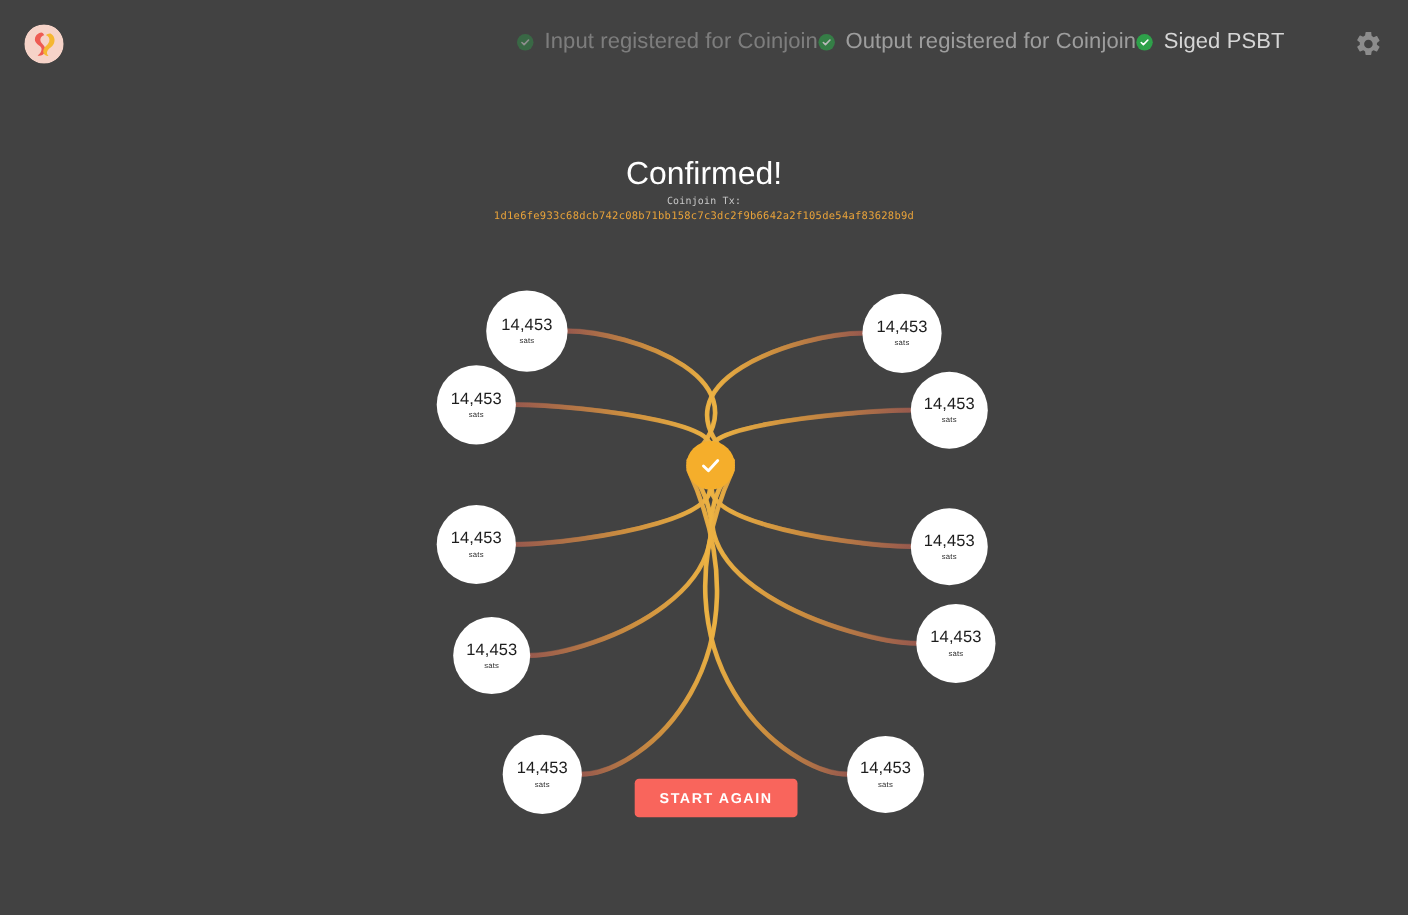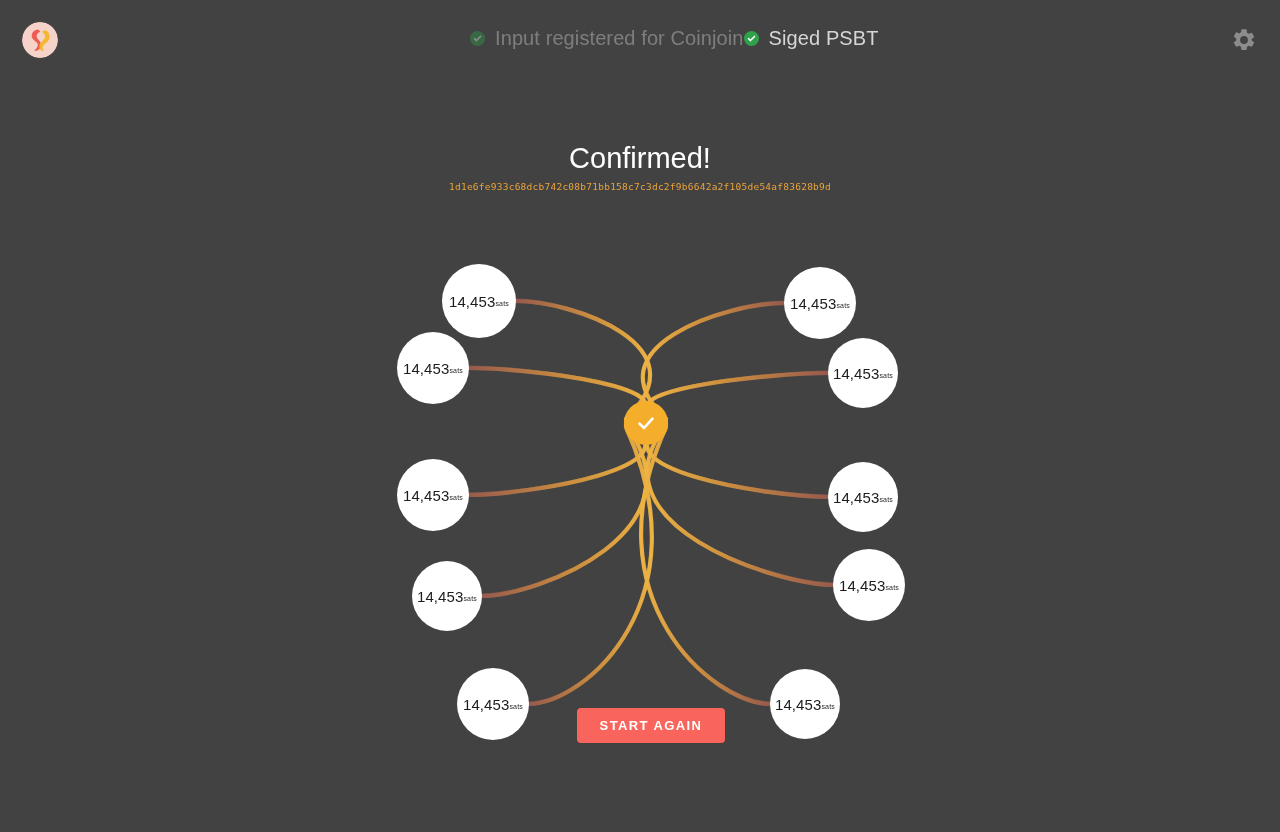--- a/index.html
+++ b/index.html
@@ -109,21 +109,21 @@
     width: 1280px; height: 832px;
     pointer-events: none;
   }
   #graph svg { display: block; }
 
   .bubble {
     position: absolute;
     border-radius: 50%;
     background: #ffffff;
     display: flex;
-    flex-direction: row;
+    flex-direction: column;
     align-items: center;
     justify-content: center;
     color: #222222;
     cursor: pointer;
     box-shadow: 0 0 0 0 rgba(0,0,0,0);
   }
   .bubble .amt {
     font-size: 15px;
     line-height: 1;
     letter-spacing: .1px;
@@ -183,33 +183,42 @@
 
 <div id="status-list">
   <div class="status-row faded-1">
     <span class="status-check">
       <svg width="9" height="9" viewBox="0 0 12 12">
           <path d="M2 6.2 L4.6 8.8 L10 3.2" stroke="#ffffff" stroke-width="2" fill="none" stroke-linecap="round" stroke-linejoin="round"></path>
         </svg>
     </span>
     <span class="status-label">Input registered for Coinjoin</span>
   </div>
+  <div class="status-row faded-2">
+    <span class="status-check">
+      <svg width="9" height="9" viewBox="0 0 12 12">
+          <path d="M2 6.2 L4.6 8.8 L10 3.2" stroke="#ffffff" stroke-width="2" fill="none" stroke-linecap="round" stroke-linejoin="round"></path>
+        </svg>
+    </span>
+    <span class="status-label">Output registered for Coinjoin</span>
+  </div>
   <div class="status-row faded-3">
     <span class="status-check">
       <svg width="9" height="9" viewBox="0 0 12 12">
           <path d="M2 6.2 L4.6 8.8 L10 3.2" stroke="#ffffff" stroke-width="2" fill="none" stroke-linecap="round" stroke-linejoin="round"></path>
         </svg>
     </span>
     <span class="status-label">Siged PSBT</span>
   </div>
 </div>
 
 <div id="confirmed-title">Confirmed!</div>
 
 <div id="tx-block">
+  <div id="tx-caption">Coinjoin Tx:</div>
   <div id="tx-hash">1d1e6fe933c68dcb742c08b71bb158c7c3dc2f9b6642a2f105de54af83628b9d</div>
 </div>
 
 <div id="graph">
   <svg width="1280" height="832">
     <defs>
       <linearGradient id="gradL" x1="1" y1="0" x2="0" y2="0">
         <stop offset="0%" stop-color="#EFB443"></stop>
         <stop offset="42%" stop-color="#D0913F"></stop>
         <stop offset="100%" stop-color="#9A5A4E"></stop>

